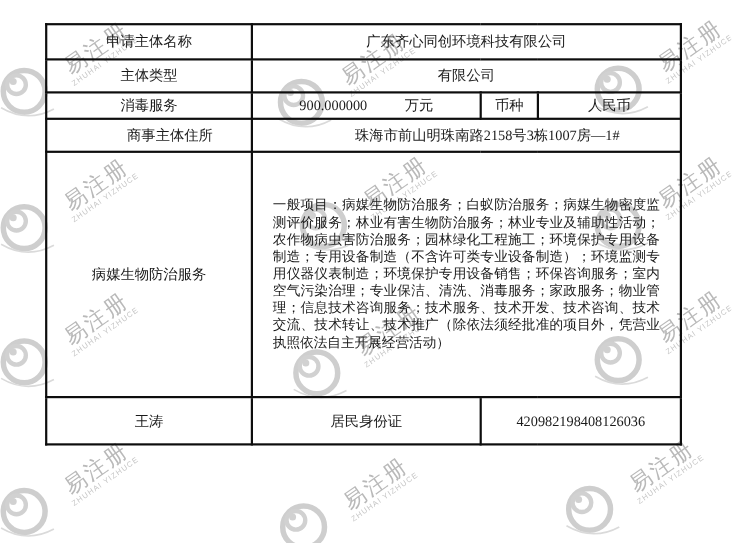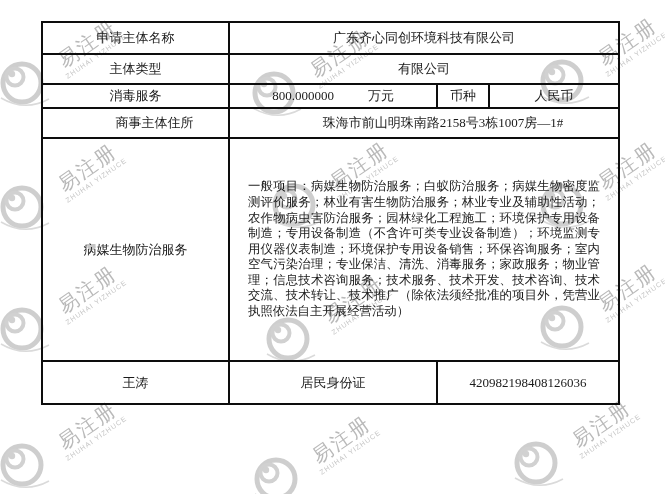--- a/index.html
+++ b/index.html
@@ -217,21 +217,21 @@
       <tr class="r1">
         <td>申请主体名称</td>
         <td colspan="3">广东齐心同创环境科技有限公司</td>
       </tr>
       <tr class="r2">
         <td>主体类型</td>
         <td colspan="3">有限公司</td>
       </tr>
       <tr class="r3">
         <td>消毒服务</td>
-        <td><span class="amount">800.000000</span><span>万元</span></td>
+        <td><span class="amount">900.000000</span><span>万元</span></td>
         <td>币种</td>
         <td>人民币</td>
       </tr>
       <tr class="r4">
         <td>商事主体住所</td>
         <td colspan="3">珠海市前山明珠南路2158号3栋1007房—1#</td>
       </tr>
       <tr class="r5">
         <td>病媒生物防治服务</td>
         <td colspan="3" class="scope-cell">一般项目：病媒生物防治服务；白蚁防治服务；病媒生物密度监测评价服务；林业有害生物防治服务；林业专业及辅助性活动；农作物病虫害防治服务；园林绿化工程施工；环境保护专用设备制造；专用设备制造（不含许可类专业设备制造）；环境监测专用仪器仪表制造；环境保护专用设备销售；环保咨询服务；室内空气污染治理；专业保洁、清洗、消毒服务；家政服务；物业管理；信息技术咨询服务；技术服务、技术开发、技术咨询、技术交流、技术转让、技术推广（除依法须经批准的项目外，凭营业执照依法自主开展经营活动）</td>

